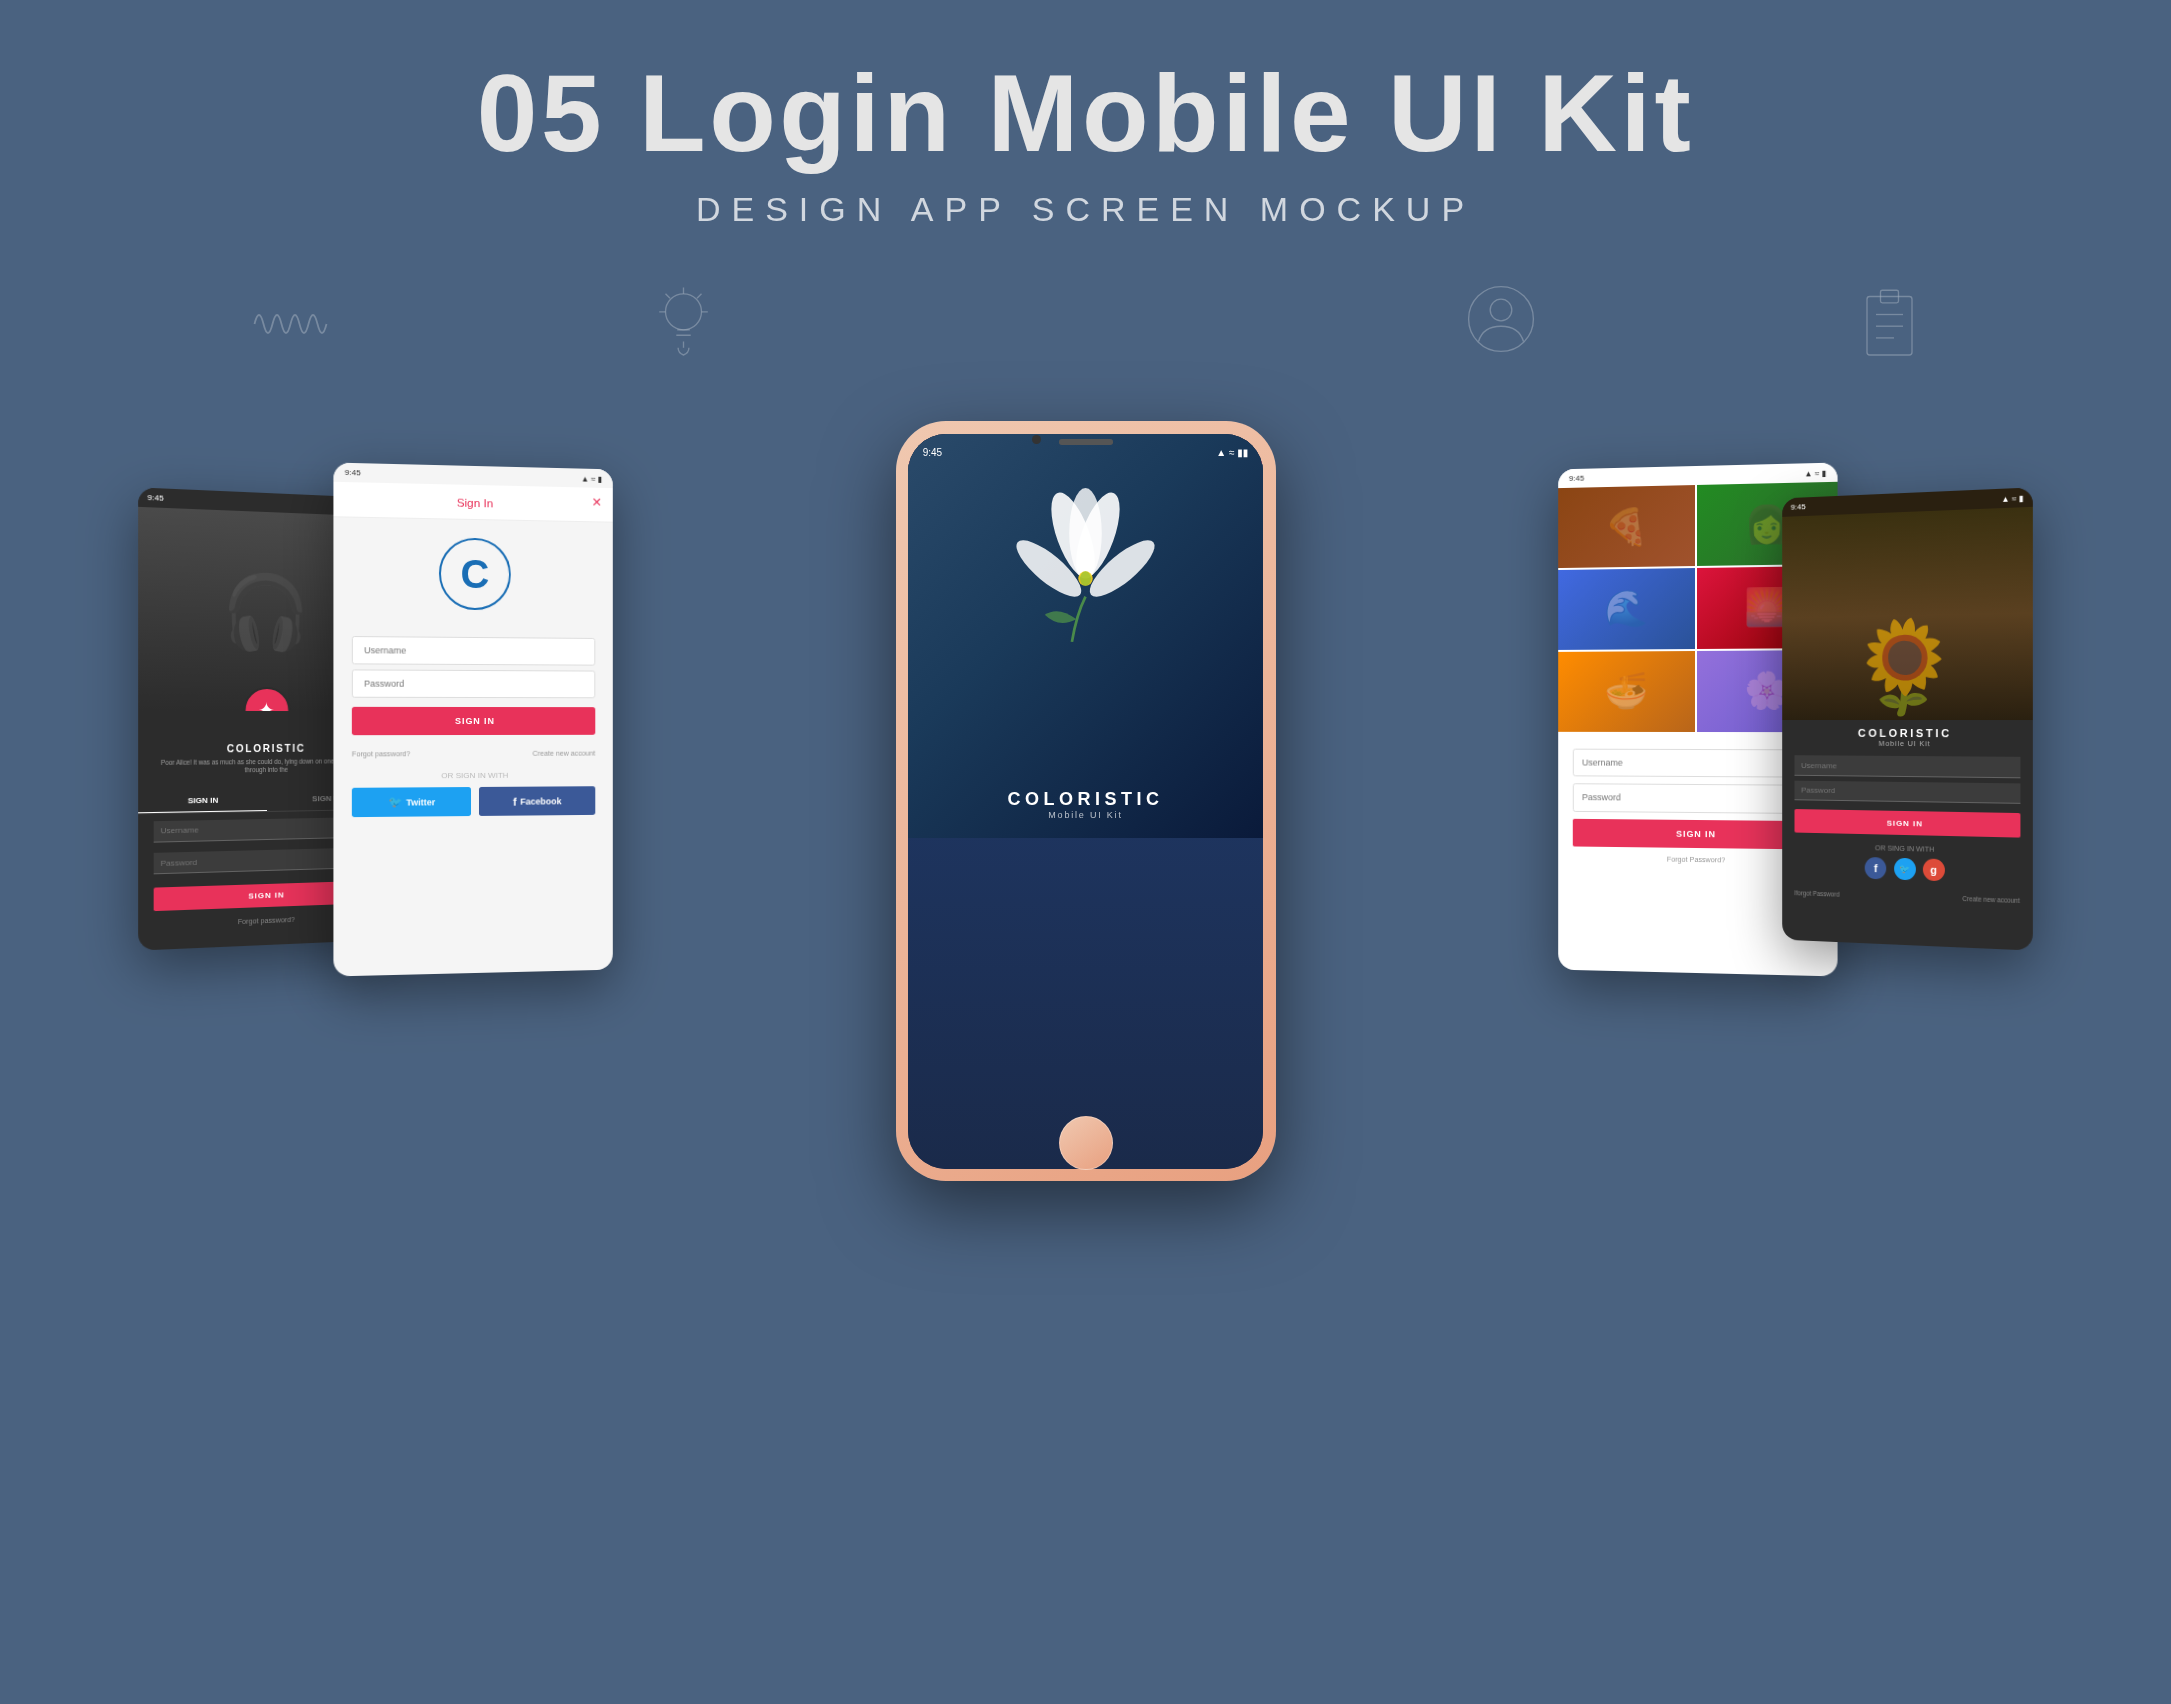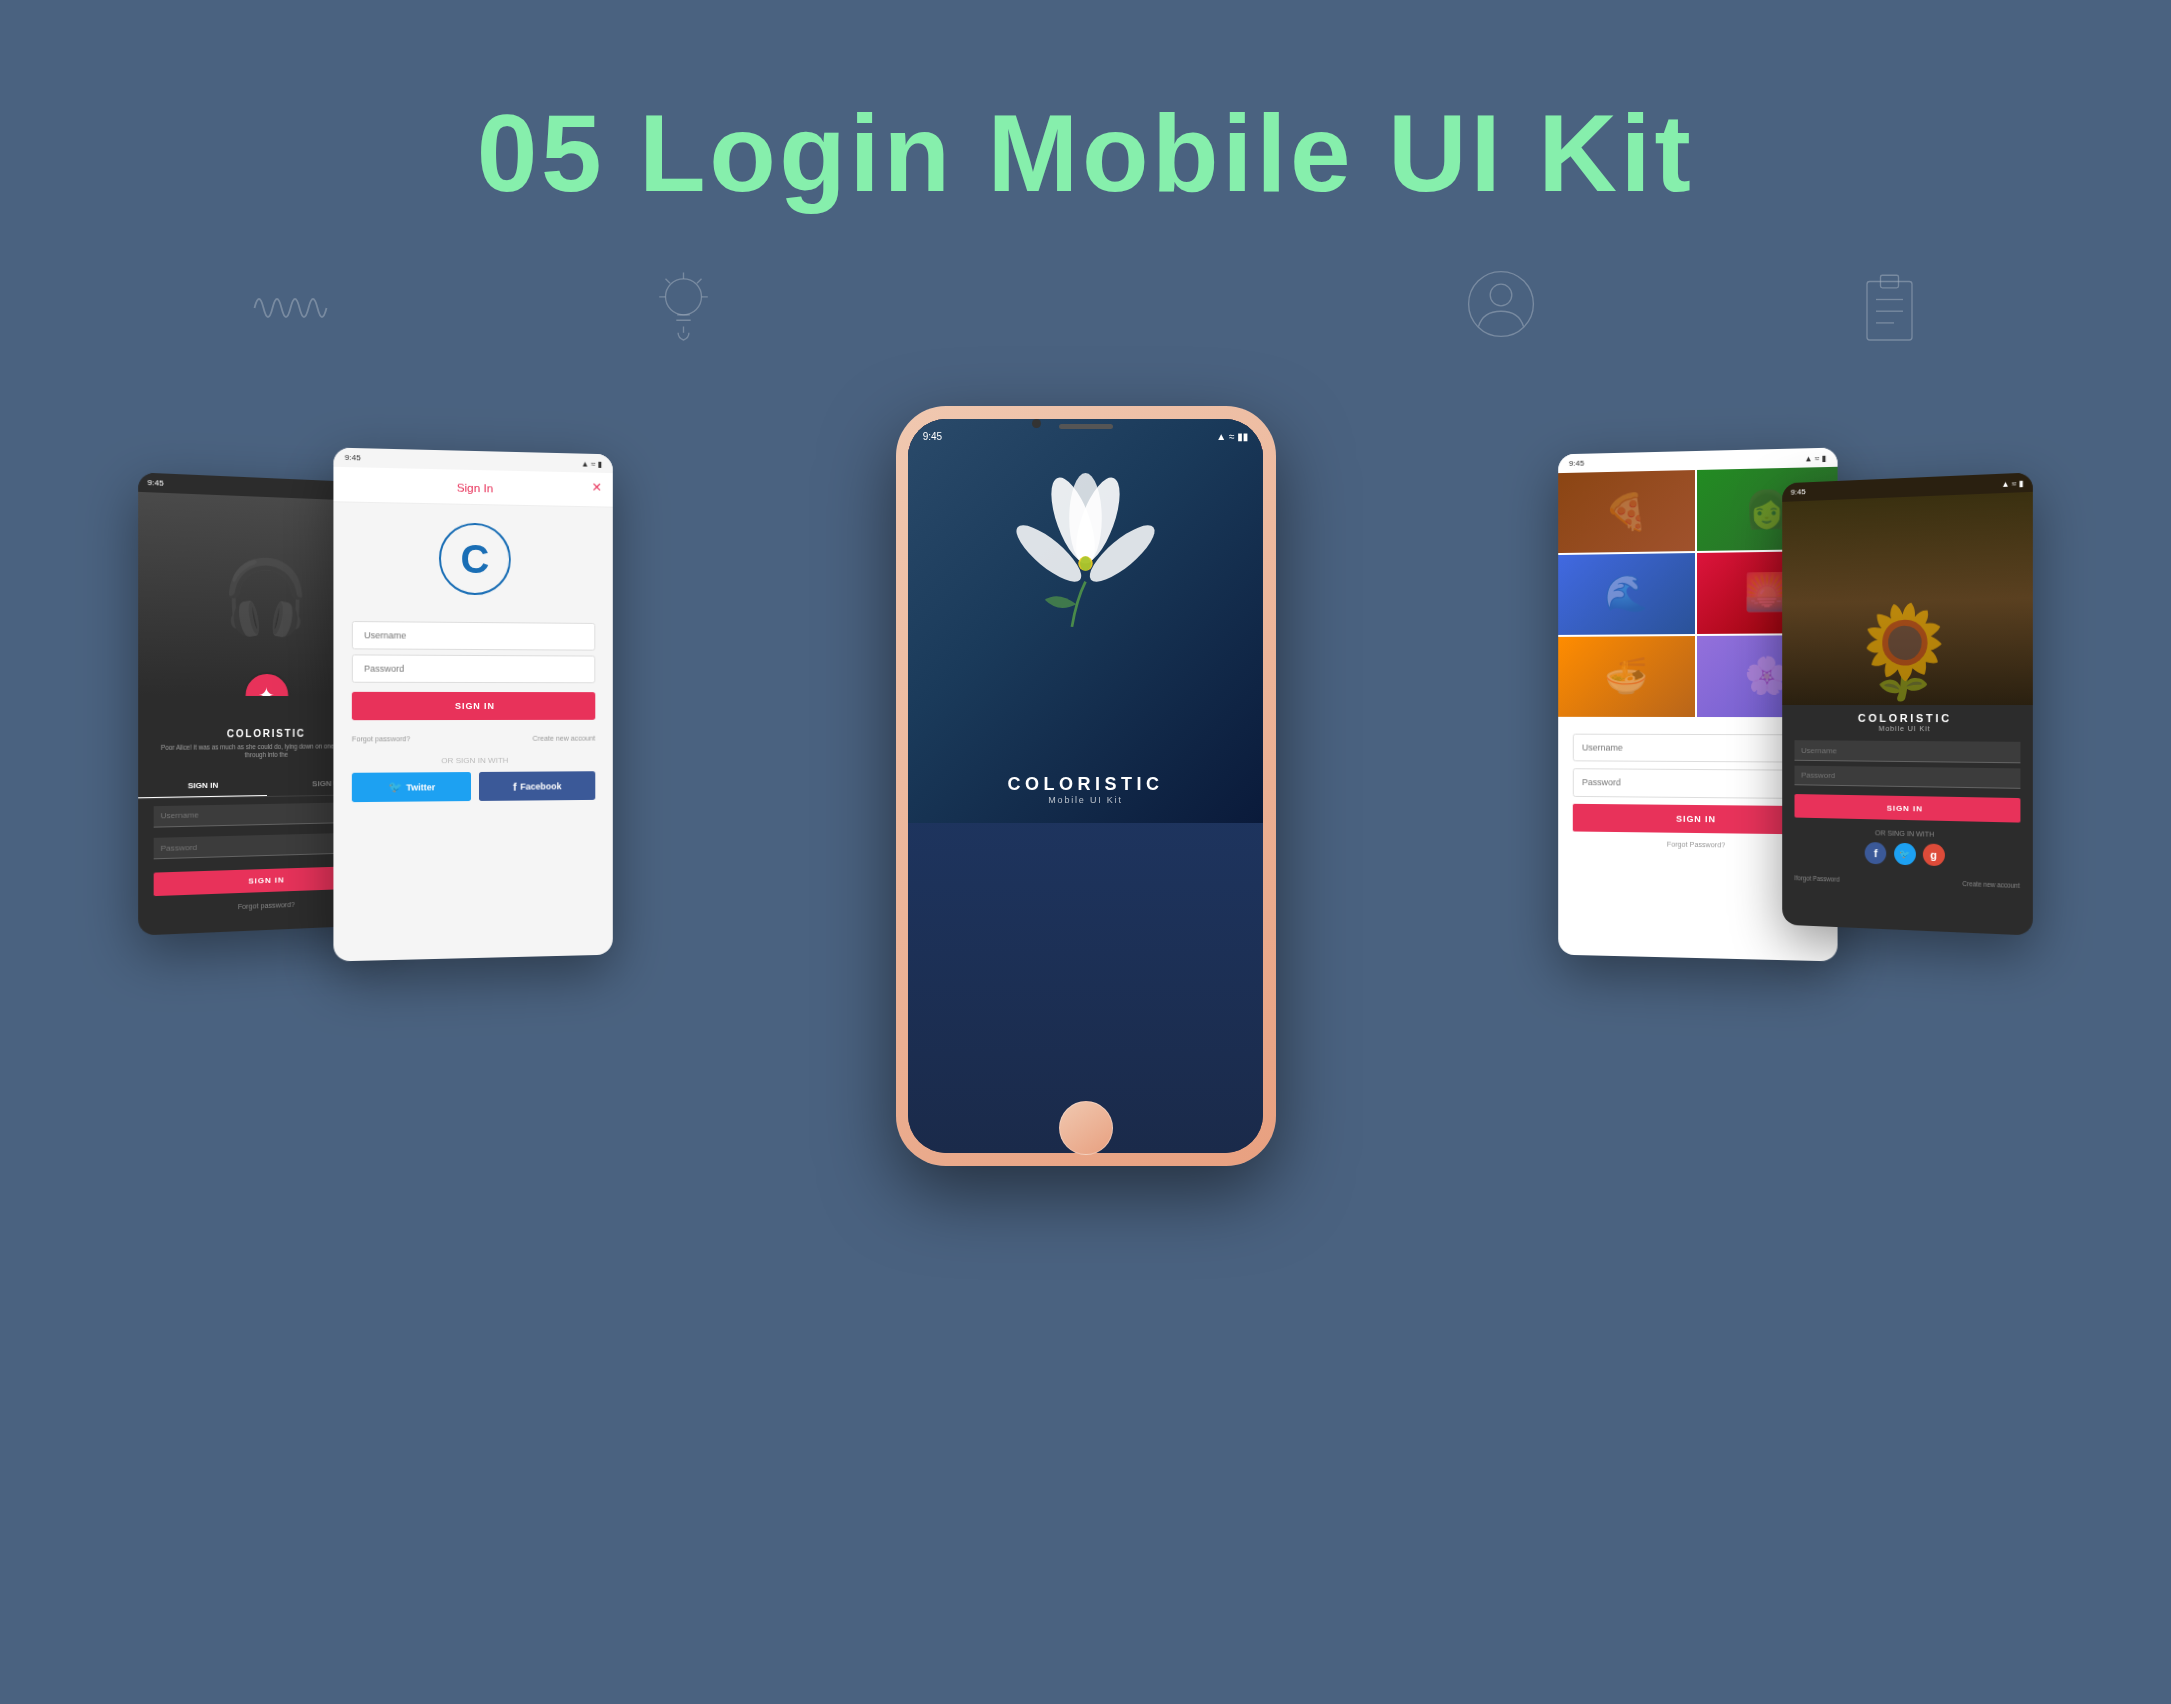--- a/index.html
+++ b/index.html
@@ -14,24 +14,23 @@
 
     
     .header {
       text-align: center;
       padding-top: 54px;
       padding-bottom: 27px;
     }
     .main-title {
       font-size: 109px;
       font-weight: 900;
-      color: #86efac;
+      color: #e5e5e5;
       letter-spacing: 3.6px;
       line-height: 1.1;
-      margin-top: 40px;
     }
     .sub-title {
       font-size: 34px;
       font-weight: 400;
       color: rgba(255,255,255,0.75);
       letter-spacing: 11px;
       margin-top: 16.3px;
     }
 
     
@@ -633,20 +632,21 @@
       justify-content: center;
       align-items: center;
       height: 217px;
     }
   </style>
 </head>
 <body>
 
 <div class="header">
   <h1 class="main-title">05 Login Mobile UI Kit</h1>
+  <p class="sub-title">DESIGN APP SCREEN MOCKUP</p>
 </div>
 
 <div class="icons-row">
   <div>
     <svg width="81" height="54" viewBox="0 0 90 60" fill="none" stroke="rgba(255,255,255,0.5)" stroke-width="2">
       <path d="M5,30 Q10,10 15,30 Q20,50 25,30 Q30,10 35,30 Q40,50 45,30 Q50,10 55,30 Q60,50 65,30 Q70,10 75,30 Q80,50 85,30"></path>
     </svg>
   </div>
   <div>
     <svg width="63" height="81" viewBox="0 0 70 90" fill="none" stroke="rgba(255,255,255,0.5)" stroke-width="1.5">

